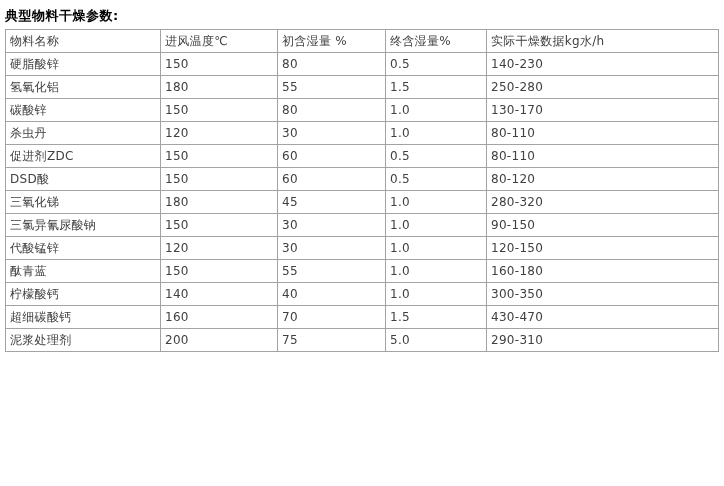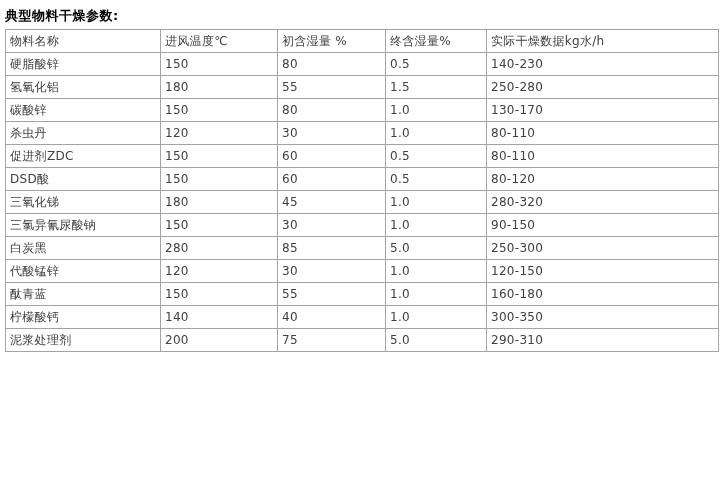--- a/index.html
+++ b/index.html
@@ -126,27 +126,20 @@
           <td>280-320</td>
         </tr>
         <tr>
           <td>三氯异氰尿酸钠</td>
           <td>150</td>
           <td>30</td>
           <td>1.0</td>
           <td>90-150</td>
         </tr>
         <tr>
-          <td>白炭黑</td>
-          <td>280</td>
-          <td>85</td>
-          <td>5.0</td>
-          <td>250-300</td>
-        </tr>
-        <tr>
           <td>代酸锰锌</td>
           <td>120</td>
           <td>30</td>
           <td>1.0</td>
           <td>120-150</td>
         </tr>
         <tr>
           <td>酞青蓝</td>
           <td>150</td>
           <td>55</td>
@@ -154,20 +147,27 @@
           <td>160-180</td>
         </tr>
         <tr>
           <td>柠檬酸钙</td>
           <td>140</td>
           <td>40</td>
           <td>1.0</td>
           <td>300-350</td>
         </tr>
         <tr>
+          <td>超细碳酸钙</td>
+          <td>160</td>
+          <td>70</td>
+          <td>1.5</td>
+          <td>430-470</td>
+        </tr>
+        <tr>
           <td>泥浆处理剂</td>
           <td>200</td>
           <td>75</td>
           <td>5.0</td>
           <td>290-310</td>
         </tr>
       </tbody>
   </table>
 </div>
 

